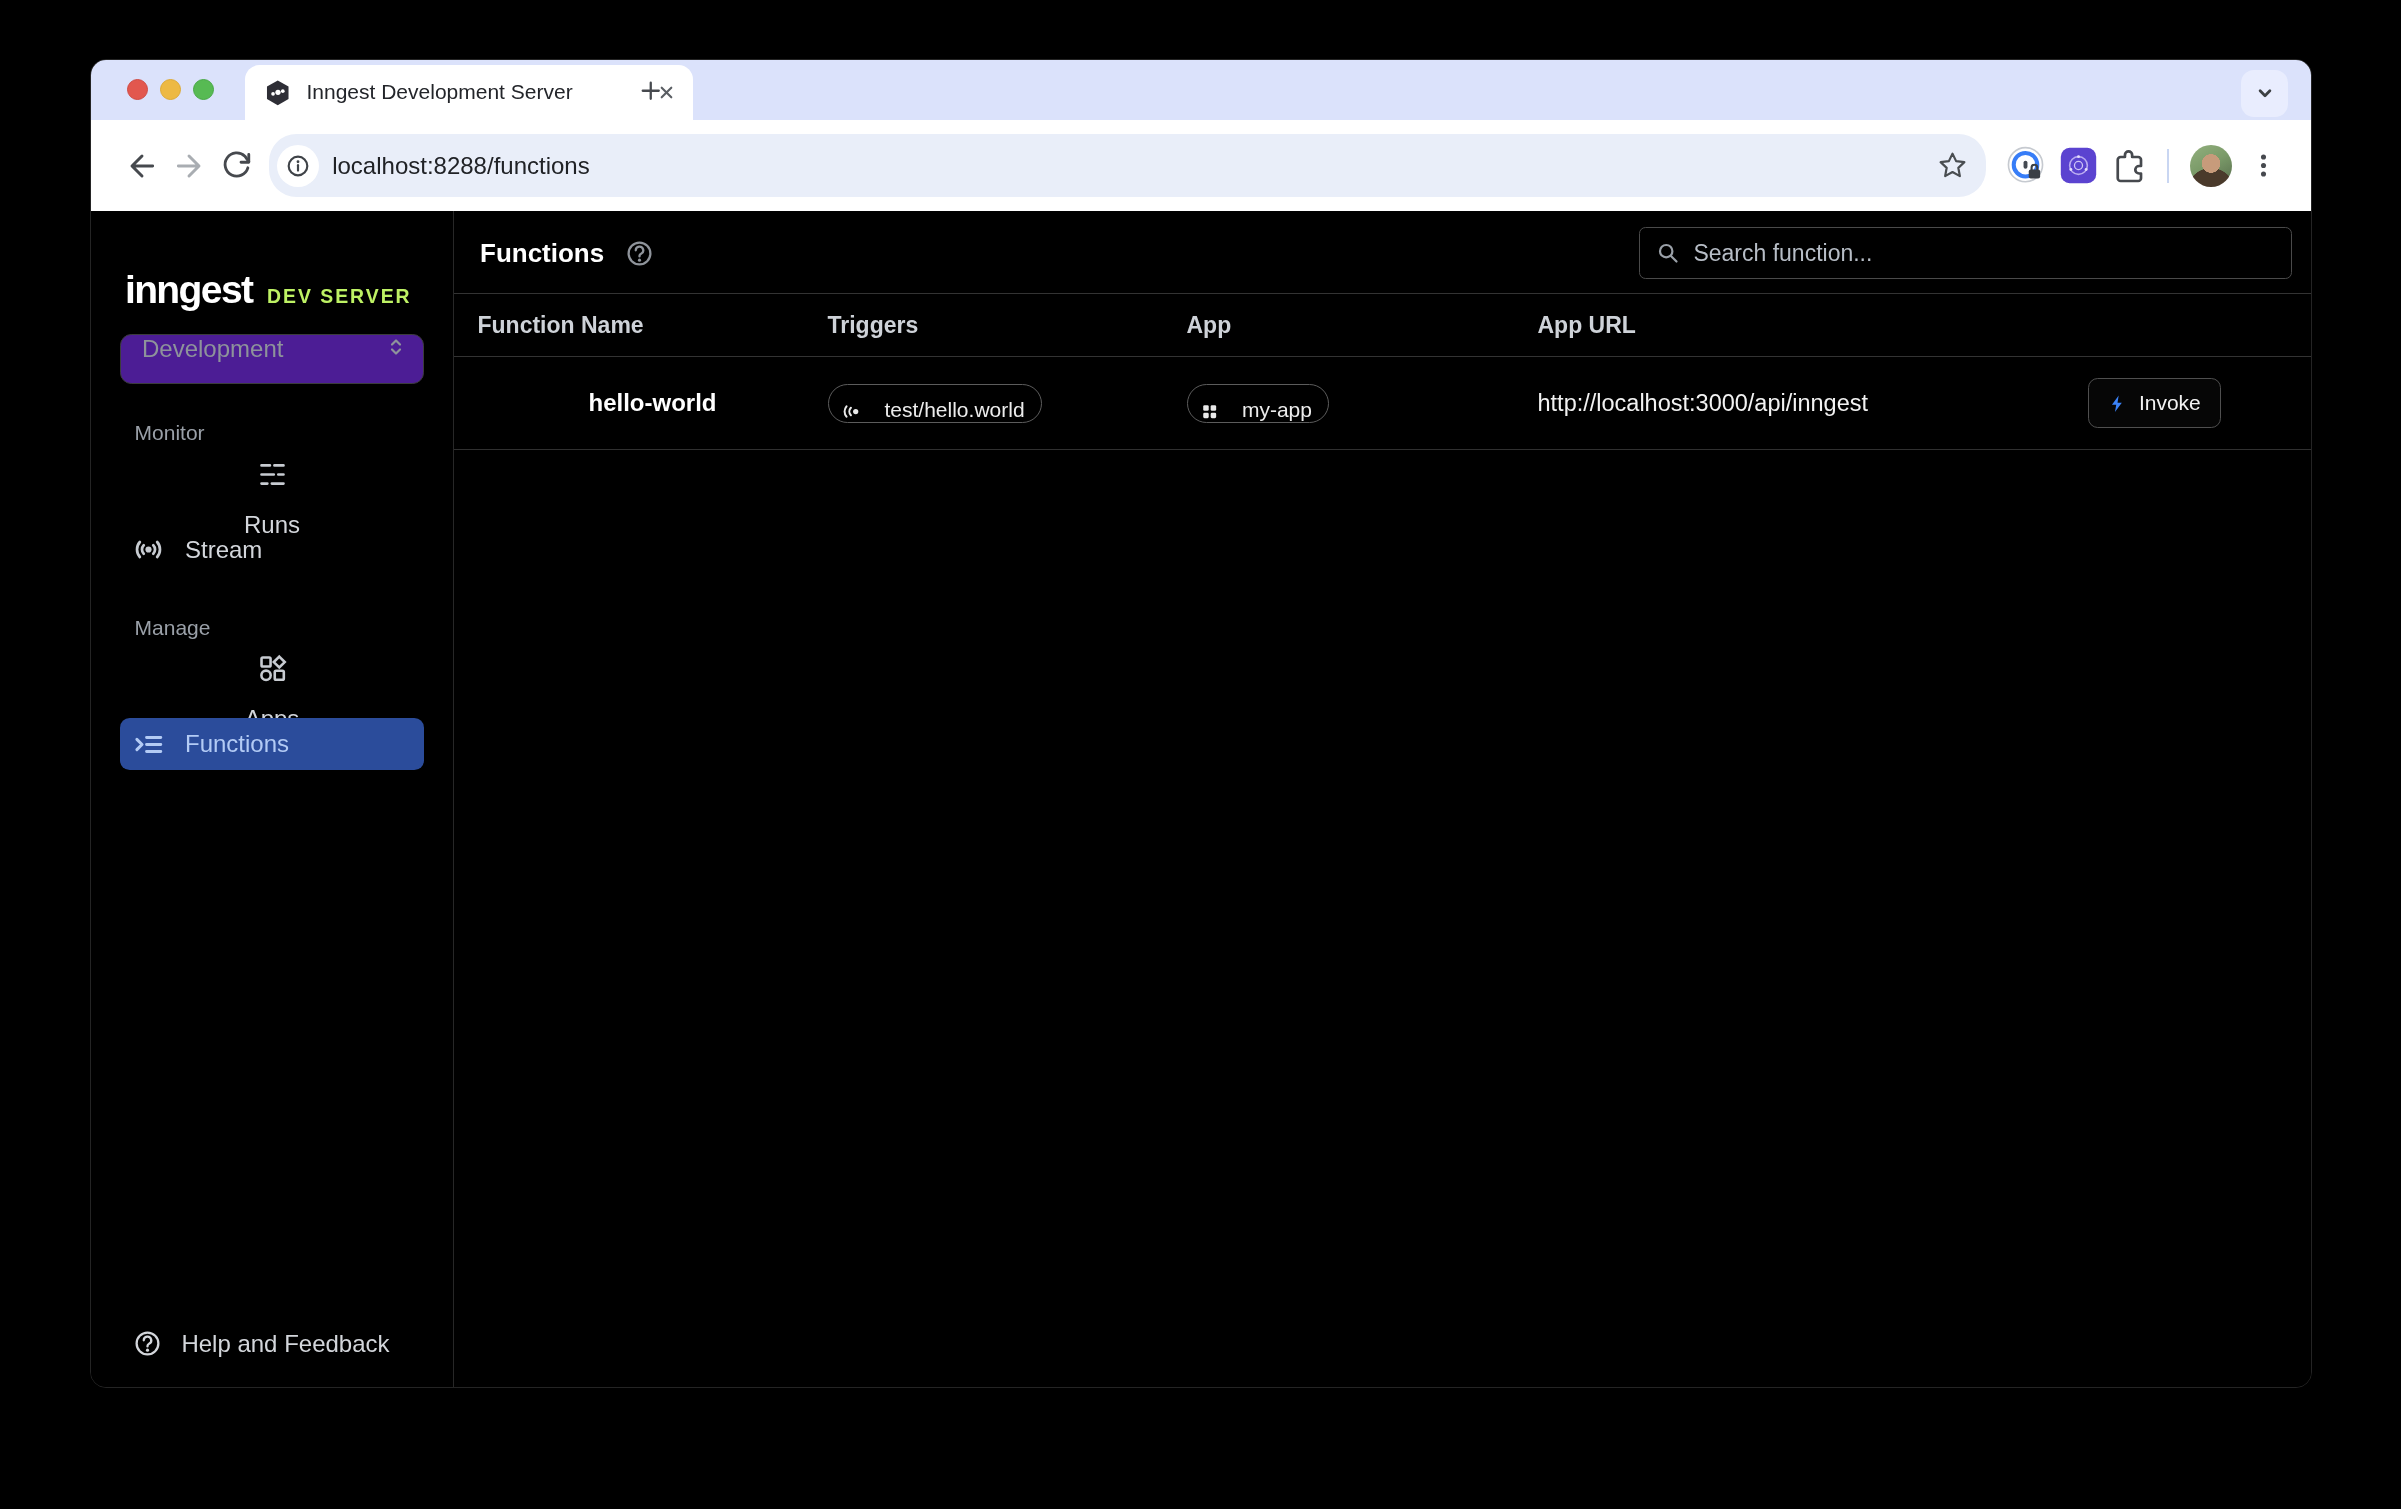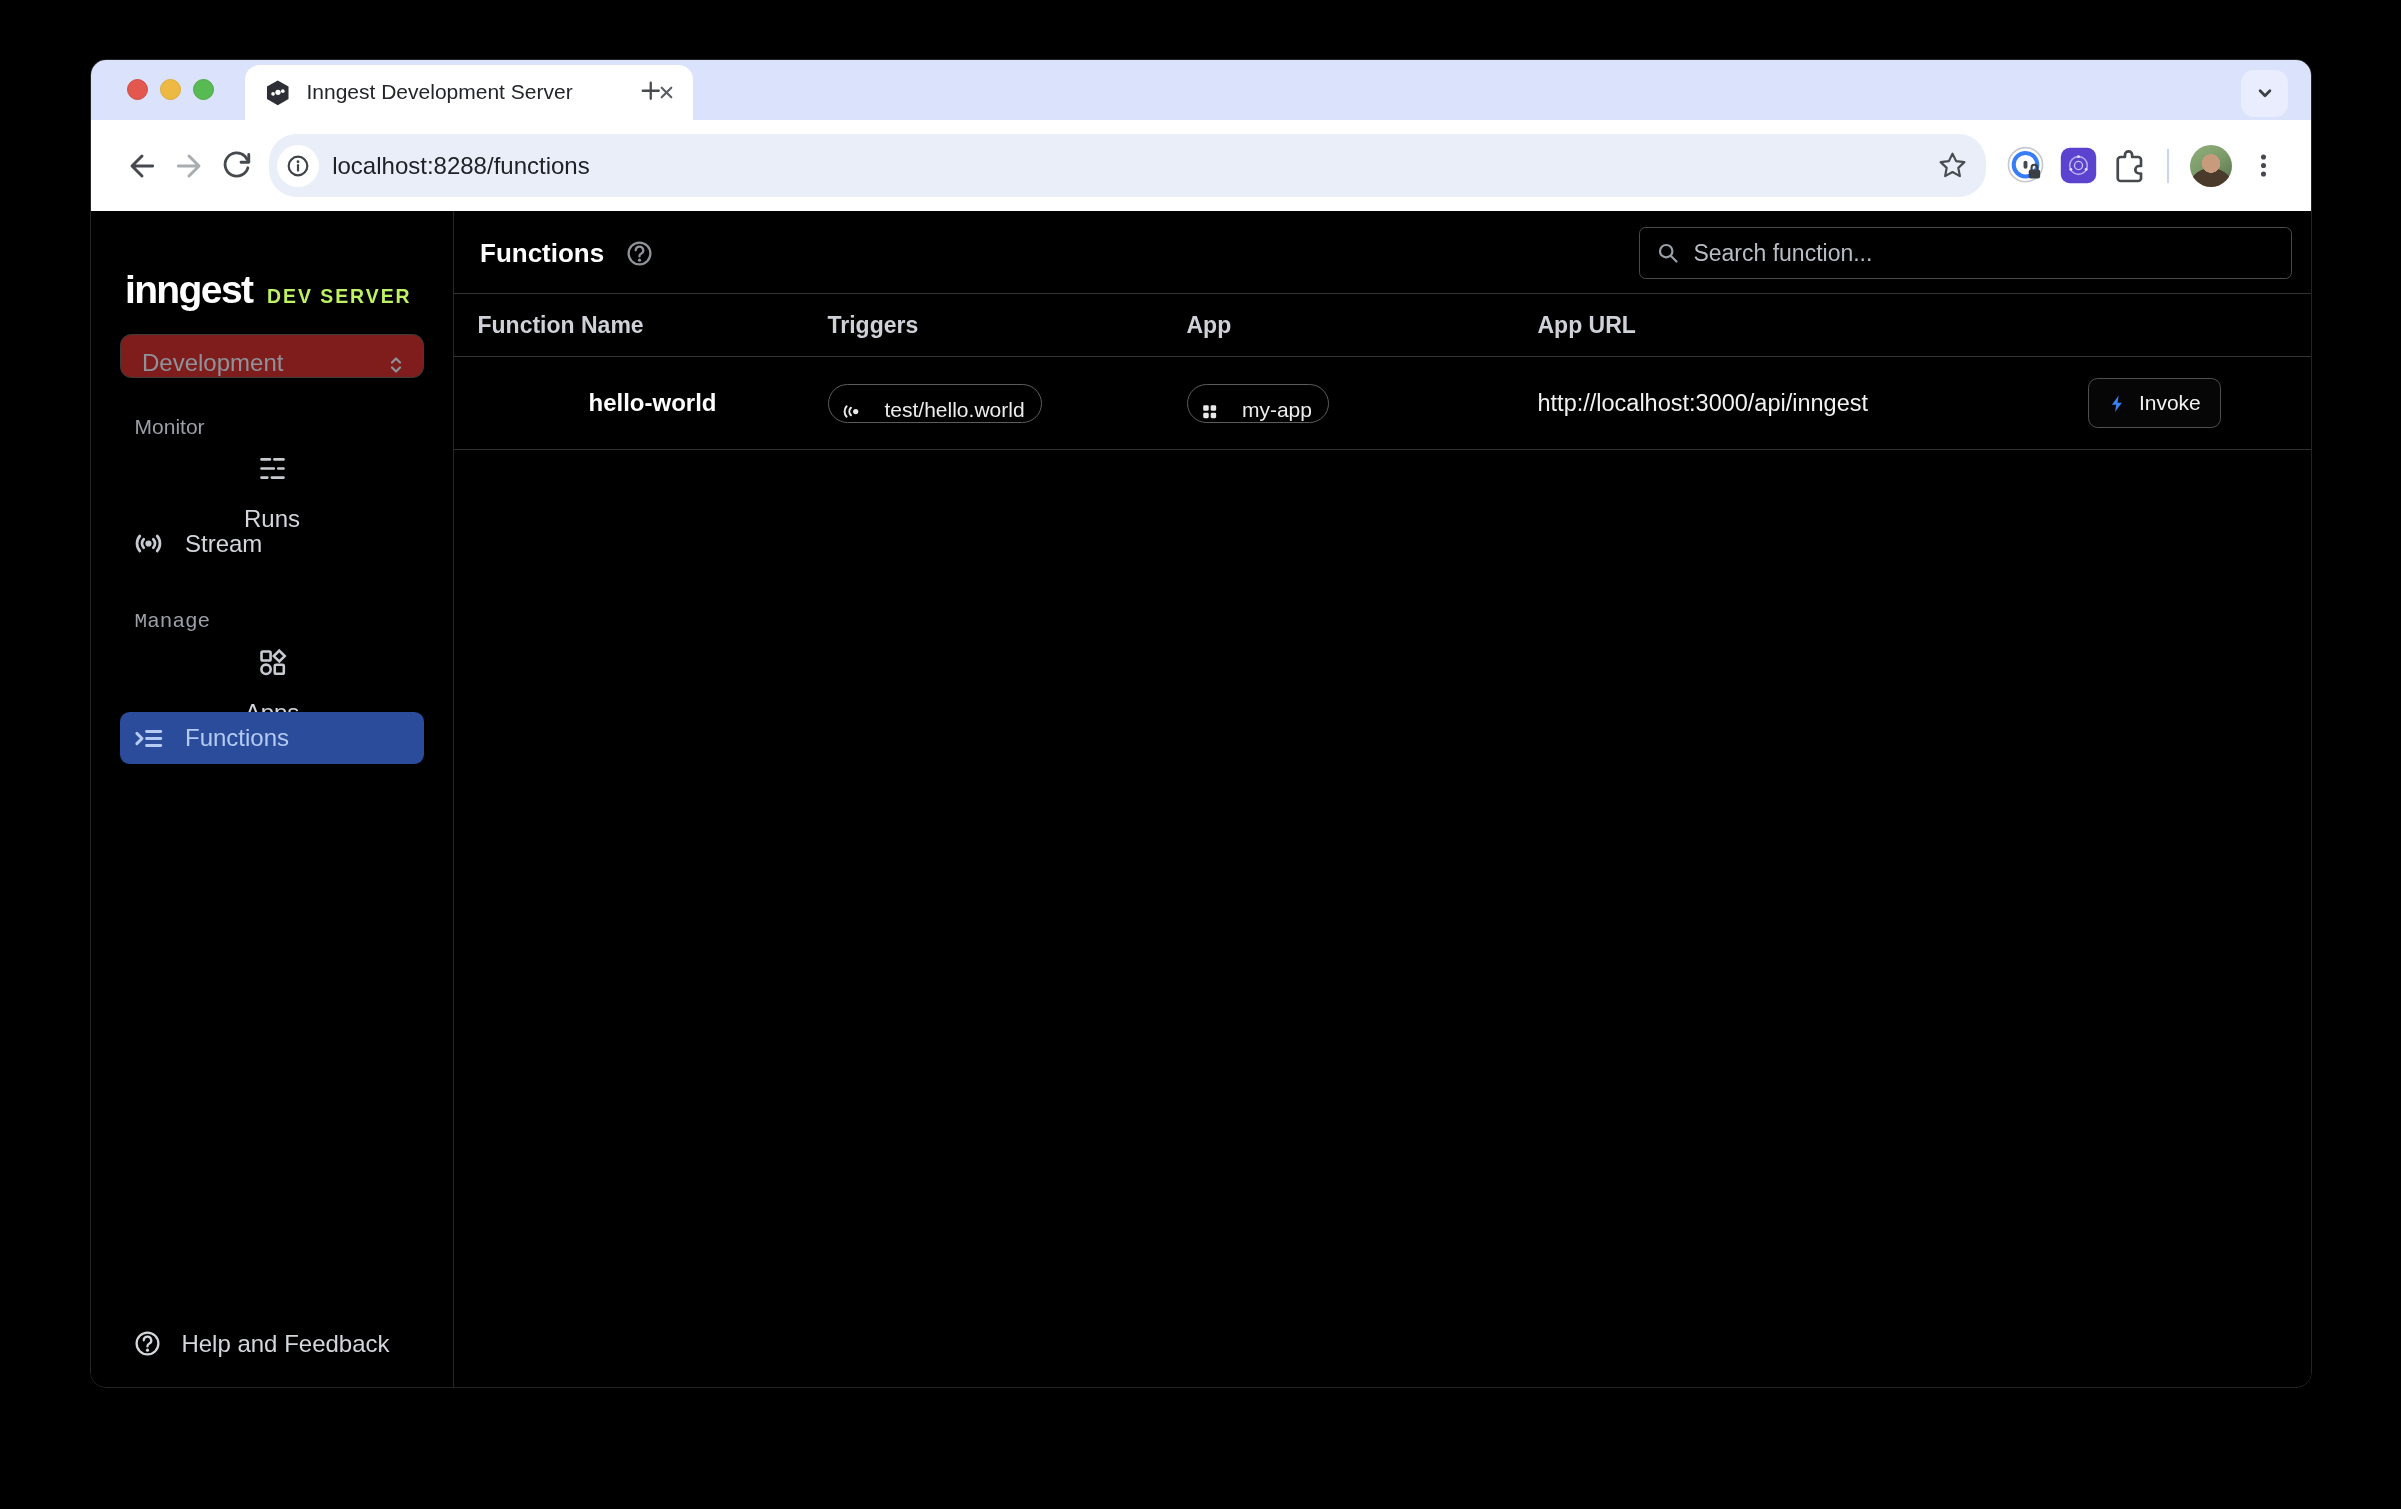--- a/index.html
+++ b/index.html
@@ -39,25 +39,25 @@
       linear-gradient(150deg,#93b07e 0%,#7b9b69 45%,#55694a 100%); }
 
   
   .page { flex:1; display:flex; background:#000; min-height:0; }
 
   .sidebar { width:363px; flex:none; border-right:1.6px solid #272727; display:flex; flex-direction:column;
     padding:57px 29px 21px 29px; }
   .logo-row { display:flex; align-items:baseline; height:45px; padding-left:4.9px; }
   .logo-word { font-size:39px; font-weight:800; color:#fff; letter-spacing:-1.6px; }
   .logo-env { font-size:19.4px; font-weight:700; color:#bef264; letter-spacing:2px; margin-left:14.6px; }
-  .env-select { margin-top:21px; height:44px; border:1.6px solid #3c3c3c; background:#7f1d1d; border-radius:11.3px;
-    display:flex; align-items:flex-end; padding:0 14.6px 0 21px; color:#8e939b; font-size:24px; }
+  .env-select { margin-top:21px; height:50px; border:1.6px solid #3c3c3c; background:#4c1d95; border-radius:11.3px;
+    display:flex; align-items:flex-start; padding:0 14.6px 0 21px; color:#8e939b; font-size:24px; }
   .env-select .grow { flex:1; }
   .nav-label { margin:37px 0 0 14.6px; font-size:21px; color:#9aa0a8; height:23px; }
-  .nav-label.second { margin-top:40px;font-family:Liberation Mono, monospace; }
+  .nav-label.second { margin-top:40px; }
   .nav-item { margin-top:13px; height:52px; border-radius:9.7px; display:flex; align-items:center;
     padding:0 13px; gap:21px; color:#d3d6db; font-size:24px; }
   .nav-item.first { margin-top:14.6px;flex-direction:column; }
   .nav-item .nicon { width:31px; height:31px; display:grid; place-items:center; color:#c7cbd1; }
   .nav-item.active { background:#2b4c9b; color:#b3cbf5; }
   .nav-item.active .nicon { color:#b3cbf5; }
   .side-spacer { flex:1; }
   .help-item { height:45px; display:flex; align-items:center; gap:19.4px; padding-left:13px;
     color:#d3d6db; font-size:24px; }
 

